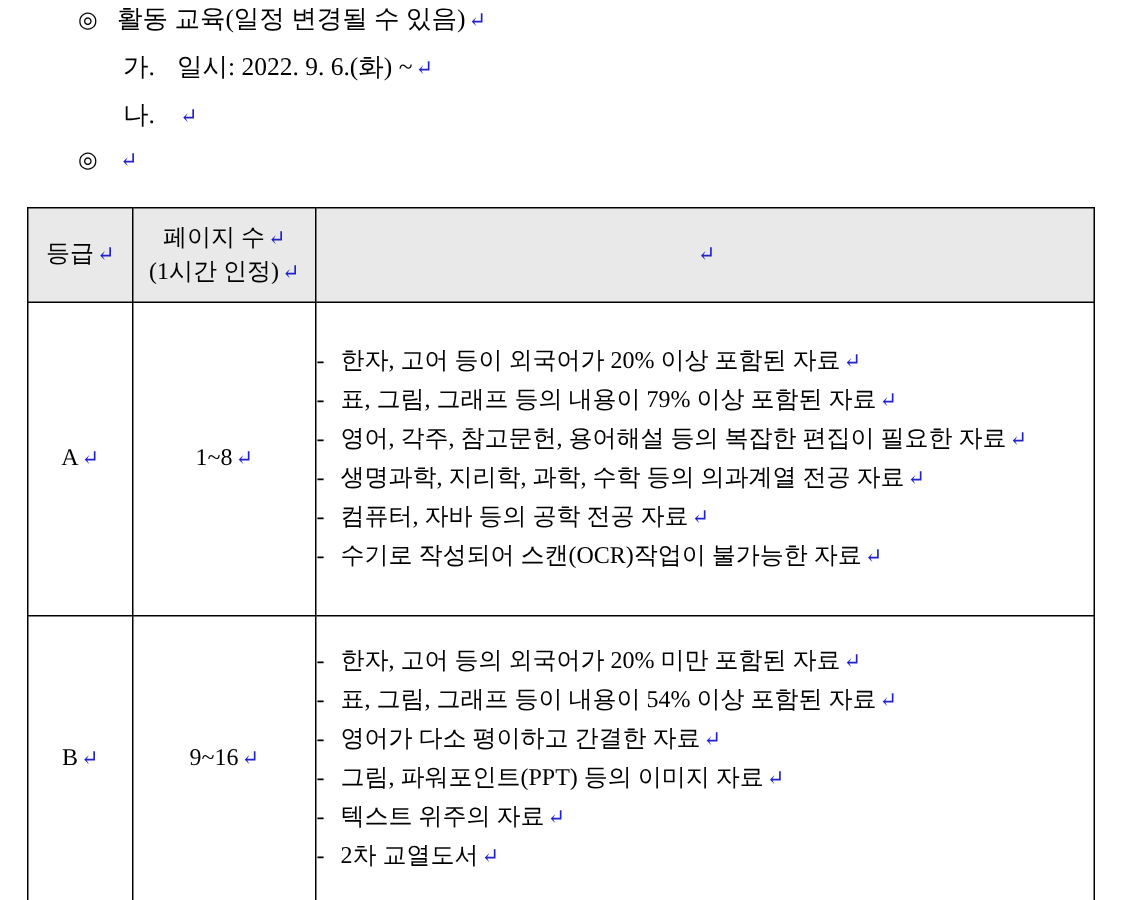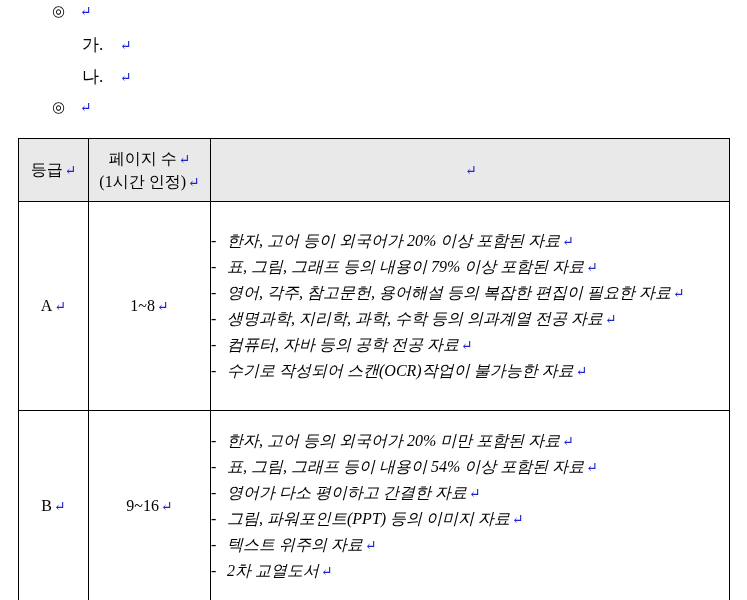--- a/index.html
+++ b/index.html
@@ -97,43 +97,44 @@
     padding: 10px 10px 10px 14px;
     text-align: left;
     line-height: 1.0;
   }
   .desc-item {
     font-size: 16px;
     line-height: 1.0;
     padding: 5px 0 5px 0;
     white-space: normal;
     text-indent: 0;
-    font-style: italic;
   }
   .desc-item .dash {
     display: inline-block;
     width: 16px;
   }
   .row-a .desc-cell { height: 208px; }
   .row-b .desc-cell { height: 190px; }
 </style>
 </head>
 <body>
 
 <div class="page">
 
   <div class="outline">
 
     <div class="line line-l1">
       <span class="marker">◎</span>
+      <span class="txt">활동 교육(일정 변경될 수 있음)</span>
       <span class="pilcrow">↵</span>
     </div>
 
     <div class="line line-l2">
       <span class="marker-num">가.</span>
+      <span class="txt">일시: 2022. 9. 6.(화) ~</span>
       <span class="pilcrow">↵</span>
     </div>
 
     <div class="line line-l2">
       <span class="marker-num">나.</span>
       <span class="pilcrow">↵</span>
     </div>
 
     <div class="line line-l1">
       <span class="marker">◎</span>

